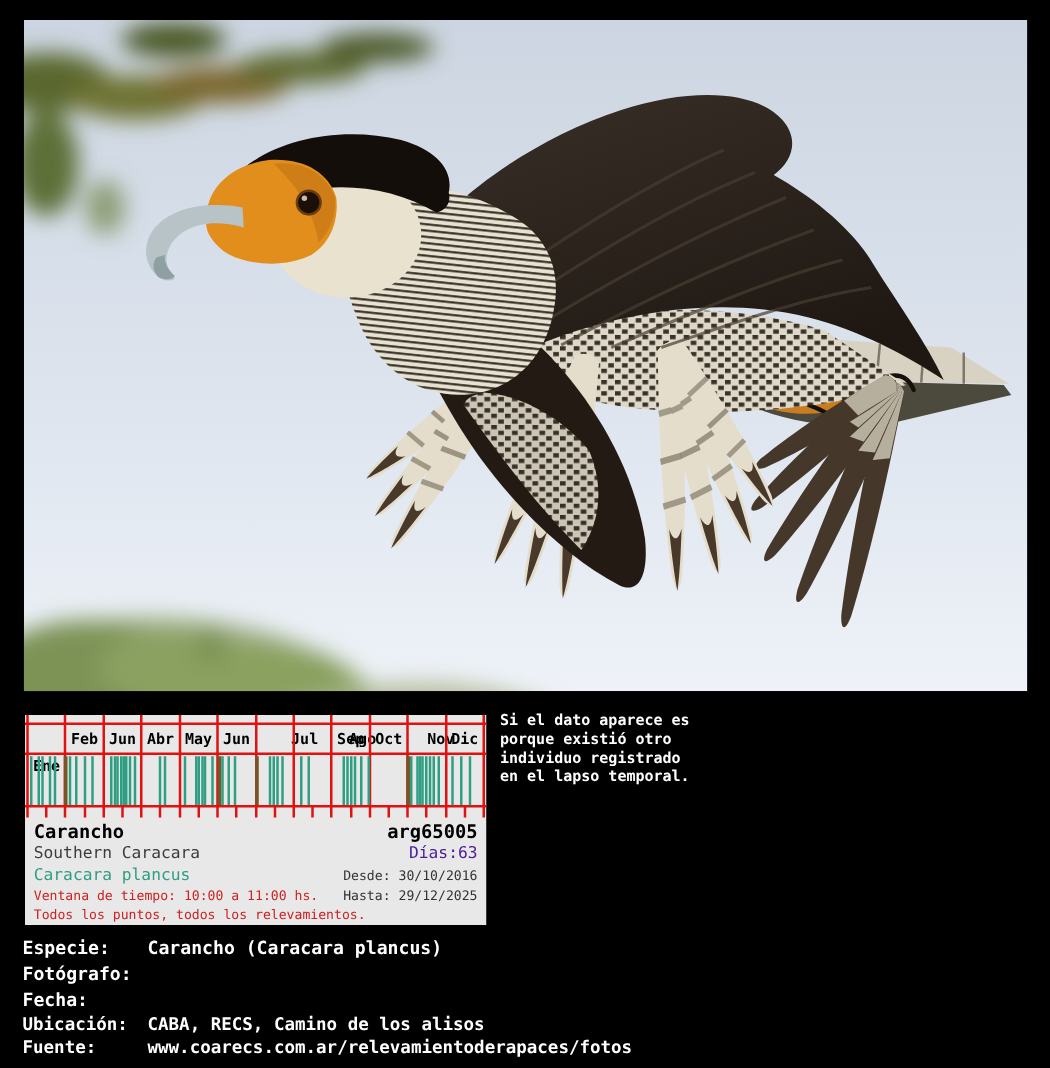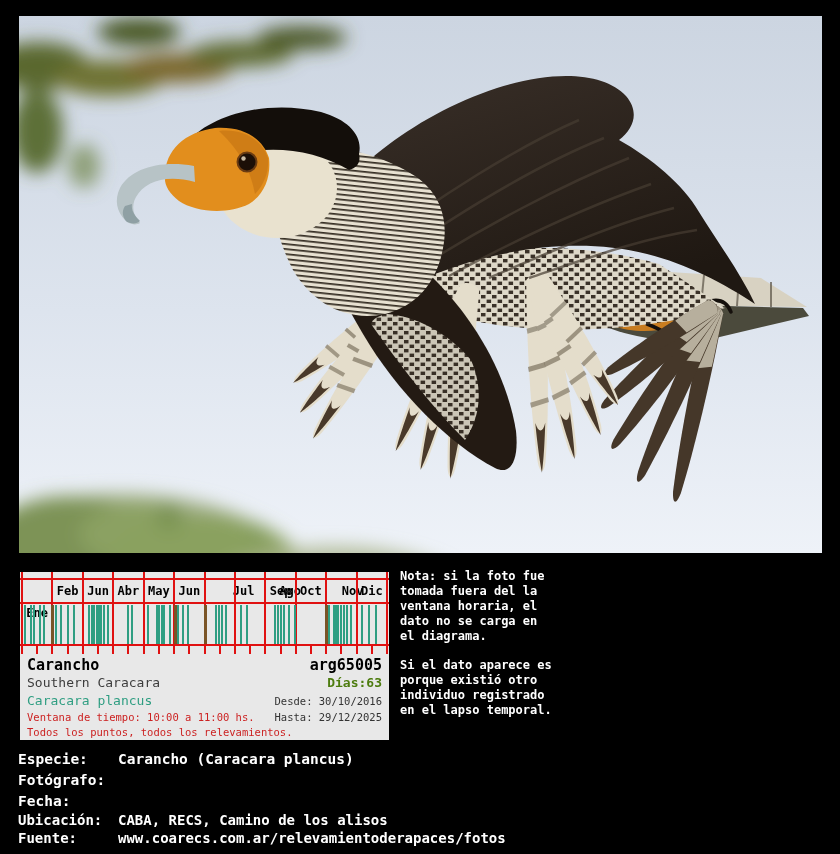--- a/index.html
+++ b/index.html
@@ -19,21 +19,21 @@
   .vstub{position:absolute;width:2px;background:#e01111;top:72px;height:10px;}
   .mcell{position:absolute;top:8px;height:22px;line-height:23px;text-align:center;
          font-size:12px;font-weight:bold;color:#000;}
   .tick{position:absolute;top:33px;height:39px;width:2px;background:#2f9e82;}
   .tick.edge{background:#7a5426;width:3px;}
 
   .ptext{position:absolute;left:0;top:84px;width:369px;padding:0 7px;box-sizing:border-box;}
   .prow{display:flex;justify-content:space-between;align-items:baseline;white-space:nowrap;}
   .r1{height:19px;font-size:15px;font-weight:bold;color:#000;}
   .r2{height:18px;font-size:13px;color:#3c3c3c;}
-  .r2 .days{font-weight:bold;color:#4d7c0f;}
+  .r2 .days{font-weight:normal;color:#4c1d95;}
   .r3{height:18px;font-size:13px;color:#2f9e82;}
   .r4,.r5{height:15px;font-size:10.5px;color:#cc2222;}
   .range{font-size:10.5px;color:#333;font-weight:normal;}
 
   
   .note{position:absolute;left:400px;top:569px;width:168px;color:#fff;
         font-size:12px;line-height:15px;font-weight:bold;}
   .note p{margin:0 0 14px 0;white-space:pre-line;}
 
   
@@ -335,25 +335,20 @@
         <span>Ventana de tiempo: 10:00 a 11:00 hs.</span>
         <span class="range">Hasta: 29/12/2025</span>
       </div>
       <div class="prow r5">
         <span>Todos los puntos, todos los relevamientos.</span>
       </div>
     </div>
   </div>
 
   <div class="note">
-    <p>Nota: si la foto fue
-tomada fuera del la
-ventana horaria, el
-dato no se carga en
-el diagrama.</p>
     <p>Si el dato aparece es
 porque existió otro
 individuo registrado
 en el lapso temporal.</p>
   </div>
 
   <div class="info">
     <div class="irow big">
       <span class="ilabel">Especie:</span>
       <span>Carancho (Caracara plancus)</span>

